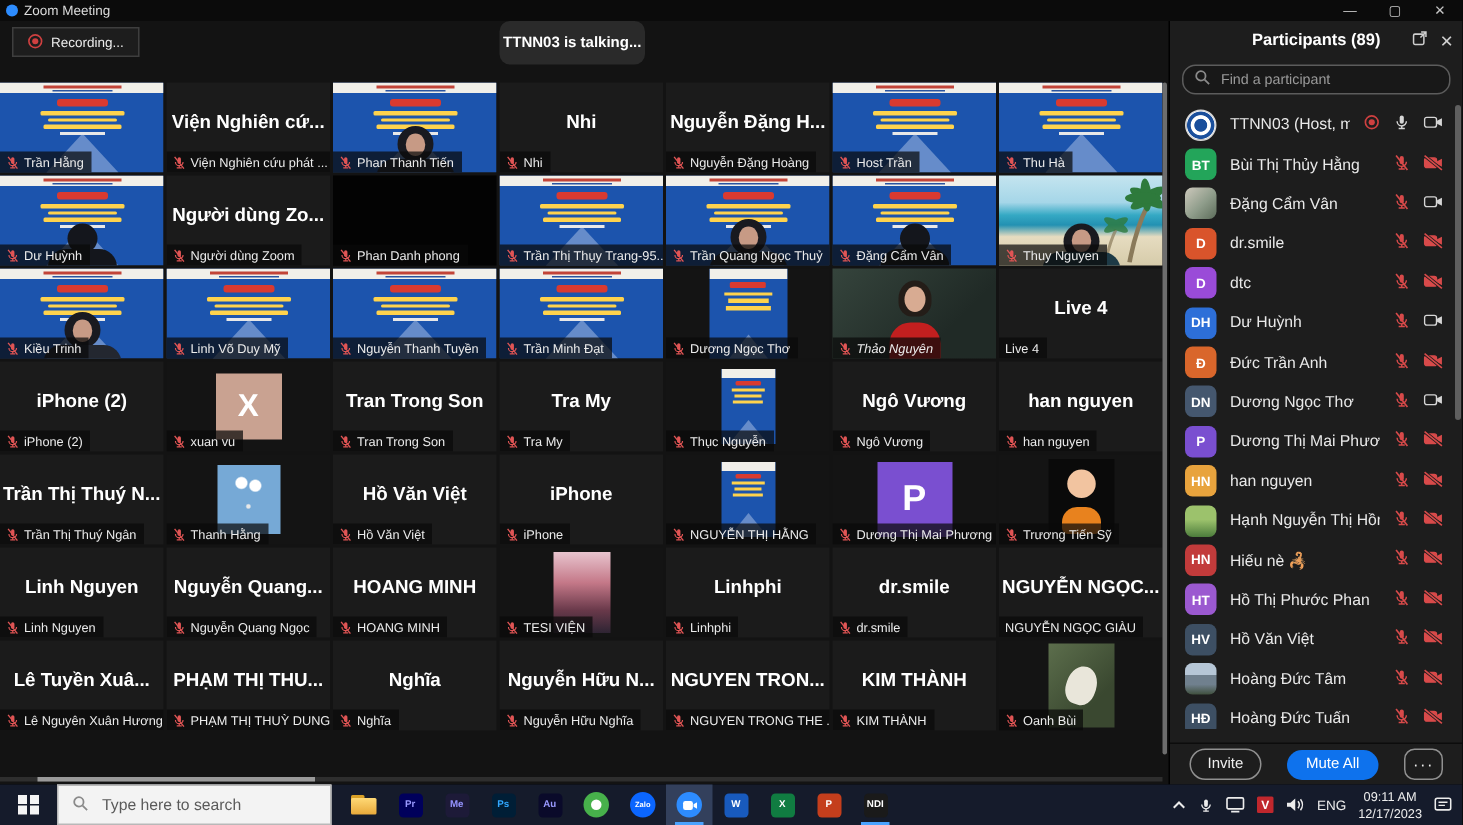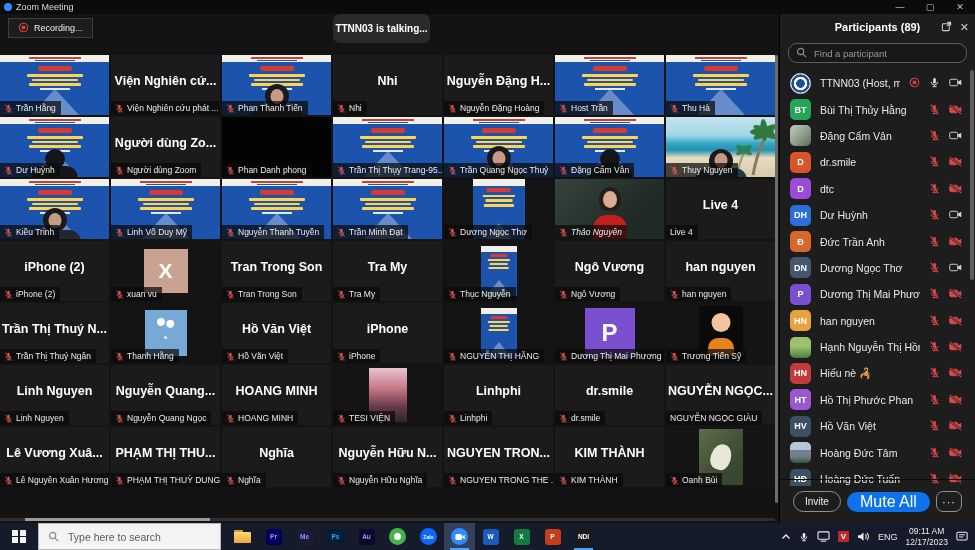--- a/index.html
+++ b/index.html
@@ -79,23 +79,23 @@
   .ph-actions{position:absolute;right:6px;top:0;height:26px;display:flex;align-items:center;gap:8px;color:#cfcfcf;}
   .psearch{margin:3px 8px 4px 8px;height:18px;border:1px solid #5c5c5c;border-radius:9px;display:flex;align-items:center;padding:0 7px;gap:5px;background:#181818;}
   .psearch input{flex:1;background:transparent;border:none;outline:none;color:#ddd;font-size:9.5px;font-family:inherit;min-width:0;}
   .psearch input::placeholder{color:#9a9a9a;}
   .plist{position:absolute;top:56px;left:0;right:5px;bottom:37px;overflow:hidden;}
   .prow{display:flex;align-items:center;height:26.4px;padding:0 8px 0 10px;gap:9px;}
   .pav{width:21px;height:21px;border-radius:5px;flex:0 0 21px;display:flex;align-items:center;justify-content:center;color:#fff;font-size:9px;font-weight:bold;overflow:hidden;}
   .pname{flex:1;color:#e9e9e9;font-size:10.5px;white-space:nowrap;overflow:hidden;}
   .picons{display:flex;gap:9px;align-items:center;flex:0 0 auto;}
   .pscroll{position:absolute;right:1px;top:56px;width:4px;height:210px;background:#5f5f5f;border-radius:2px;}
-  .pfooter{position:absolute;bottom:0;left:0;right:0;height:44px;border-top:1px solid #0c0c0c;display:flex;align-items:center;justify-content:space-between;padding:0 13px;box-sizing:border-box;}
+  .pfooter{position:absolute;bottom:0;left:0;right:0;height:28px;border-top:1px solid #0c0c0c;display:flex;align-items:center;justify-content:space-between;padding:0 13px;box-sizing:border-box;}
   .btn-invite{height:19px;border:1px solid #909090;border-radius:11px;color:#eee;font-size:10px;display:flex;align-items:center;justify-content:center;padding:0 11px;background:transparent;}
-  .btn-mute{background:#0e72ed;border-radius:11px;color:#fff;height:20px;padding:0 13px;font-size:16px;display:flex;align-items:center;justify-content:center;}
+  .btn-mute{background:#0e72ed;border-radius:11px;color:#fff;height:20px;padding:0 13px;font-size:10px;display:flex;align-items:center;justify-content:center;}
   .btn-more{width:24px;height:19px;border:1px solid #909090;border-radius:7px;color:#eee;display:flex;align-items:center;justify-content:center;font-size:11px;letter-spacing:1px;}
 
   .av-logo{background:radial-gradient(circle at 50% 50%,#1a4f9c 0 30%,#ffffff 34% 48%,#1a4f9c 52% 66%,#ffffff 70%);border-radius:50%!important;border:1px solid #d8d8d8;box-sizing:border-box;}
   .av-img1{background:linear-gradient(135deg,#cdc9bc,#8e9c8a 55%,#5c6c5a);}
   .av-img2{background:linear-gradient(180deg,#9cc26c 0 45%,#4c7c3c);}
   .av-img3{background:linear-gradient(180deg,#b6c6d6 0 38%,#70808e 38% 68%,#40503e);}
 
   
   .taskbar{position:absolute;left:0;top:523px;width:975px;height:27px;background:#151b2b;display:flex;align-items:stretch;z-index:40;}
   .start{width:38px;display:flex;align-items:center;justify-content:center;}
@@ -852,21 +852,21 @@
           <span>dr.smile</span>
         </div>
       </div>
       <div class="tile k-name">
         <div class="big">NGUYỄN  NGỌC...</div>
         <div class="lbl">
           <span>NGUYỄN NGỌC GIÀU</span>
         </div>
       </div>
       <div class="tile k-name">
-        <div class="big">Lê Vương Xuâ...</div>
+        <div class="big">Lê Tuyền Xuâ...</div>
         <div class="lbl">
           <svg width="9" height="9" viewBox="0 0 16 16">
             <rect x="6" y="1.5" width="4" height="8" rx="2" fill="#e05555"></rect>
             <path d="M3.5 7a4.5 4.5 0 0 0 9 0" fill="none" stroke="#e05555" stroke-width="1.4"></path>
             <line x1="8" y1="11.5" x2="8" y2="14" stroke="#e05555" stroke-width="1.4"></line>
             <line x1="5" y1="14" x2="11" y2="14" stroke="#e05555" stroke-width="1.4"></line>
             <line x1="2.5" y1="1" x2="13.5" y2="15" stroke="#e05555" stroke-width="1.6"></line>
           </svg>
           <span>Lê Nguyên Xuân Hương</span>
         </div>

